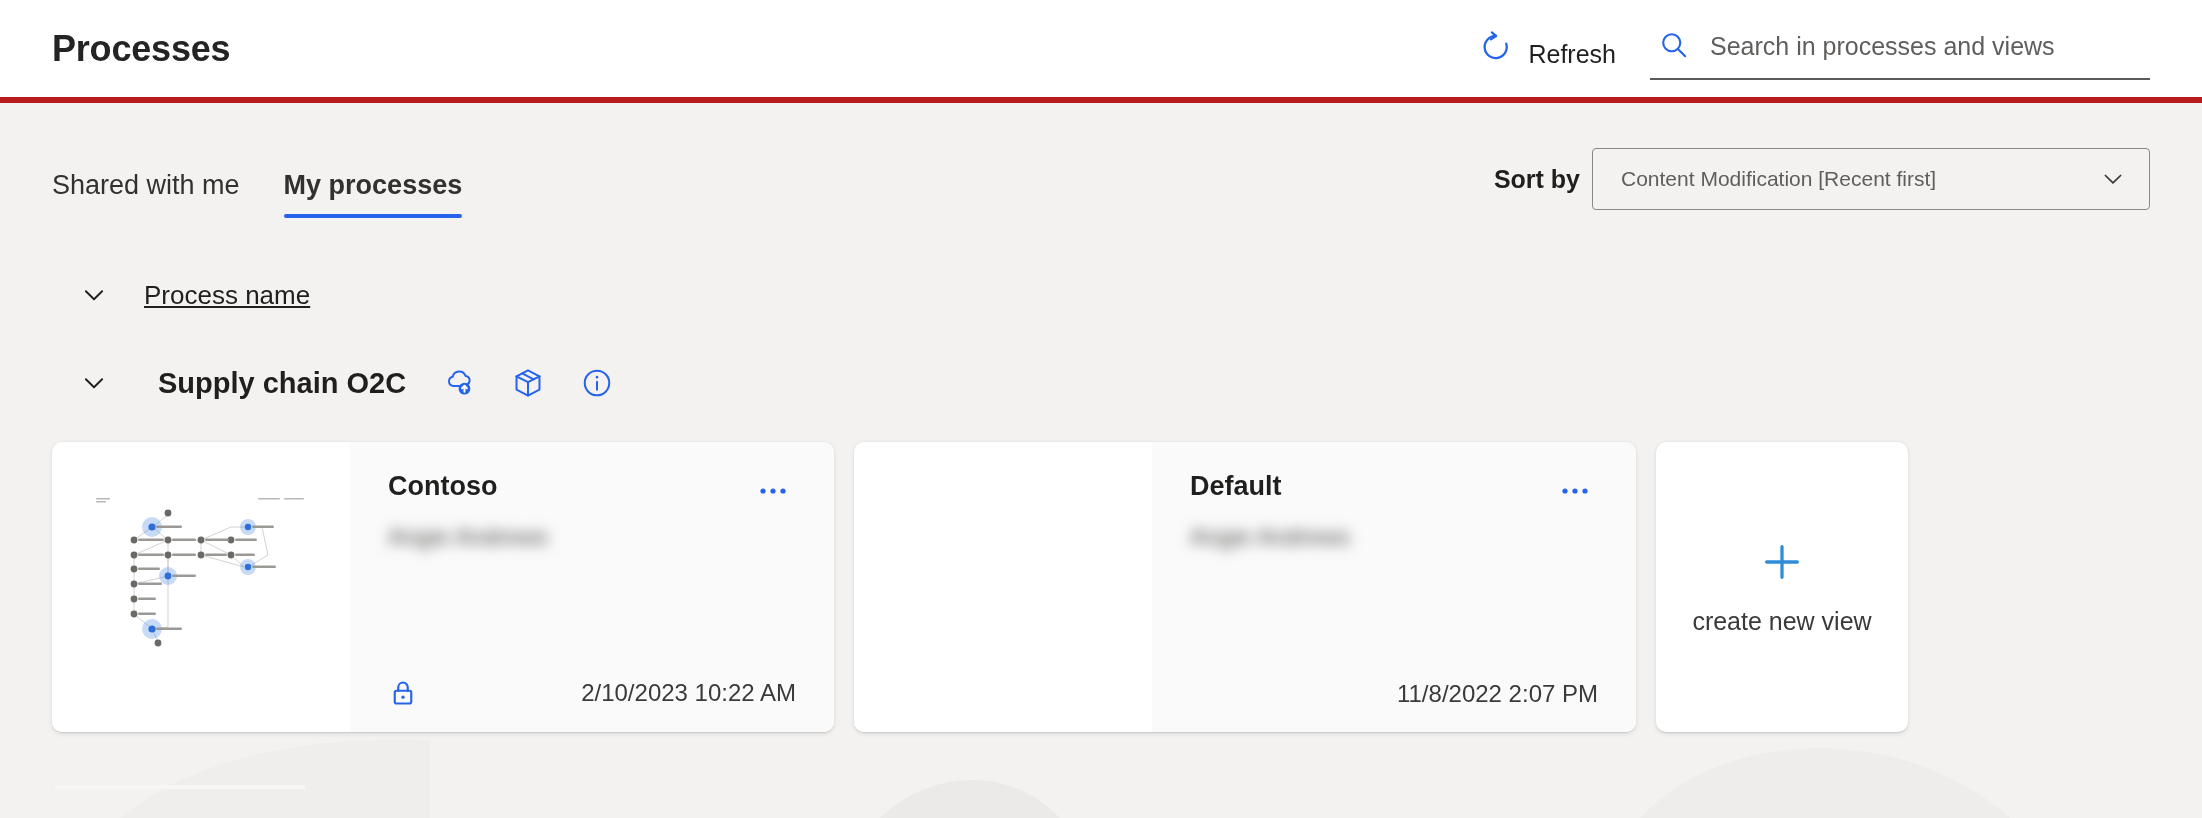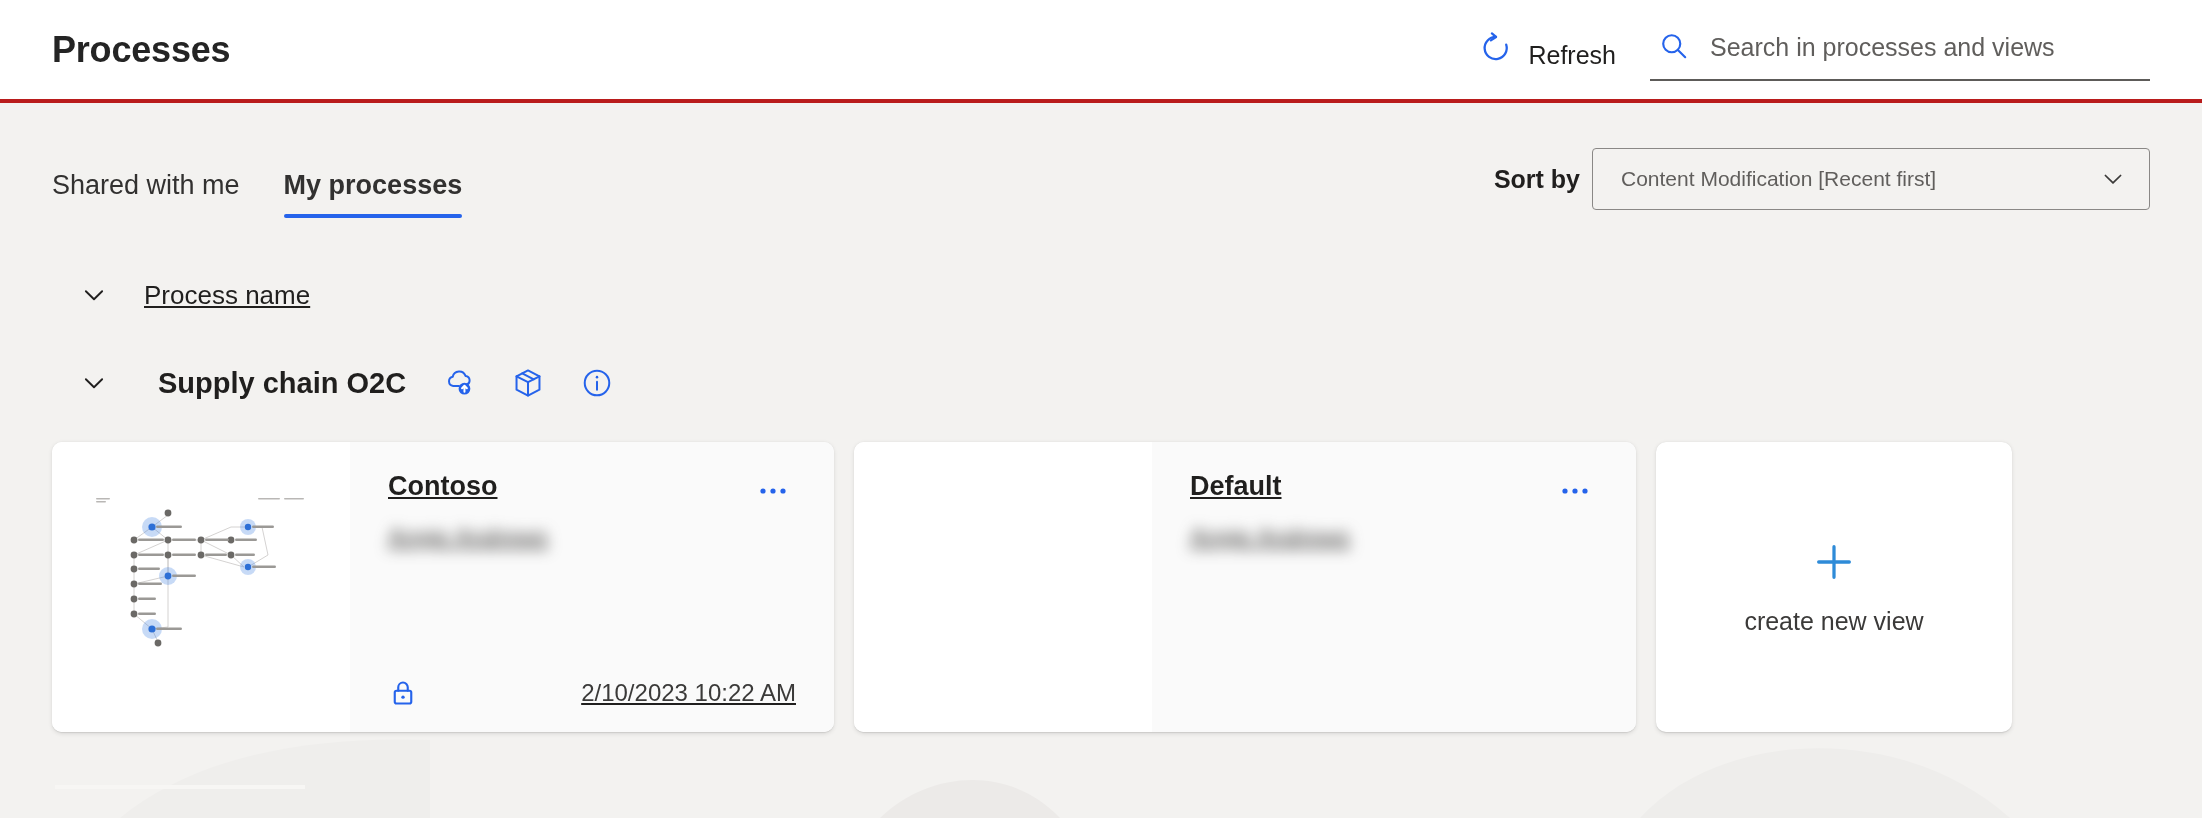--- a/index.html
+++ b/index.html
@@ -17,21 +17,21 @@
 
   
   .bg-decor { position: absolute; inset: 0; overflow: hidden; pointer-events: none; z-index: 0; }
 
   
   .header {
     position: relative;
     z-index: 3;
     height: 103px;
     background: #ffffff;
-    border-bottom: 4px solid #b91c1c;
+    border-bottom: 6px solid #b91c1c;
     display: flex;
     align-items: center;
     padding: 0 52px 0 52px;
   }
   .page-title {
     font-size: 36px;
     font-weight: 600;
     letter-spacing: -0.2px;
     color: #242424;
   }
@@ -194,21 +194,20 @@
     justify-content: center;
     cursor: pointer;
   }
   .card-body {
     flex: 1;
     background: #fafafa;
     padding: 28px 38px 24px 38px;
     display: flex;
     flex-direction: column;
     cursor: pointer;
-    text-decoration: underline;
   }
   .card-top {
     display: flex;
     align-items: flex-start;
   }
   .card-title {
     font-size: 27px;
     font-weight: 600;
     color: #201f1e;
     line-height: 1.2;
@@ -236,21 +235,21 @@
     align-items: center;
   }
   .lock-slot { width: 36px; display: flex; align-items: center; color: #2563eb; }
   .card-date {
     margin-left: auto;
     font-size: 24px;
     color: #3b3a39;
   }
 
   .create-card {
-    width: 356px;
+    width: 252px;
     height: 290px;
     border-radius: 10px;
     background: #ffffff;
     box-shadow: 0 1.8px 4px rgba(0,0,0,.10), 0 0.3px 1px rgba(0,0,0,.09);
     display: flex;
     flex-direction: column;
     align-items: center;
     justify-content: center;
     cursor: pointer;
     gap: 22px;
@@ -469,20 +468,24 @@
           <span class="card-title">Default</span>
           <button class="ellipsis-btn">
             <svg width="34" height="12" viewBox="0 0 34 12" aria-hidden="true">
               <circle cx="5" cy="6" r="2.6" fill="#2563eb"></circle>
               <circle cx="15" cy="6" r="2.6" fill="#2563eb"></circle>
               <circle cx="25" cy="6" r="2.6" fill="#2563eb"></circle>
             </svg>
           </button>
         </div>
         <div class="card-author">Angie Andrews</div>
+        <div class="card-footer">
+          <span class="lock-slot"></span>
+          <span class="card-date">11/8/2022 2:07 PM</span>
+        </div>
       </div>
     </div>
 
     <div class="create-card">
       <span class="plus-icon">
         <svg width="46" height="46" viewBox="0 0 24 24" fill="none" stroke="#2e8bd8" stroke-width="1.7" stroke-linecap="round">
           <path d="M12 4 L12 20 M4 12 L20 12"></path>
         </svg>
       </span>
       <span class="create-label">create new view</span>

